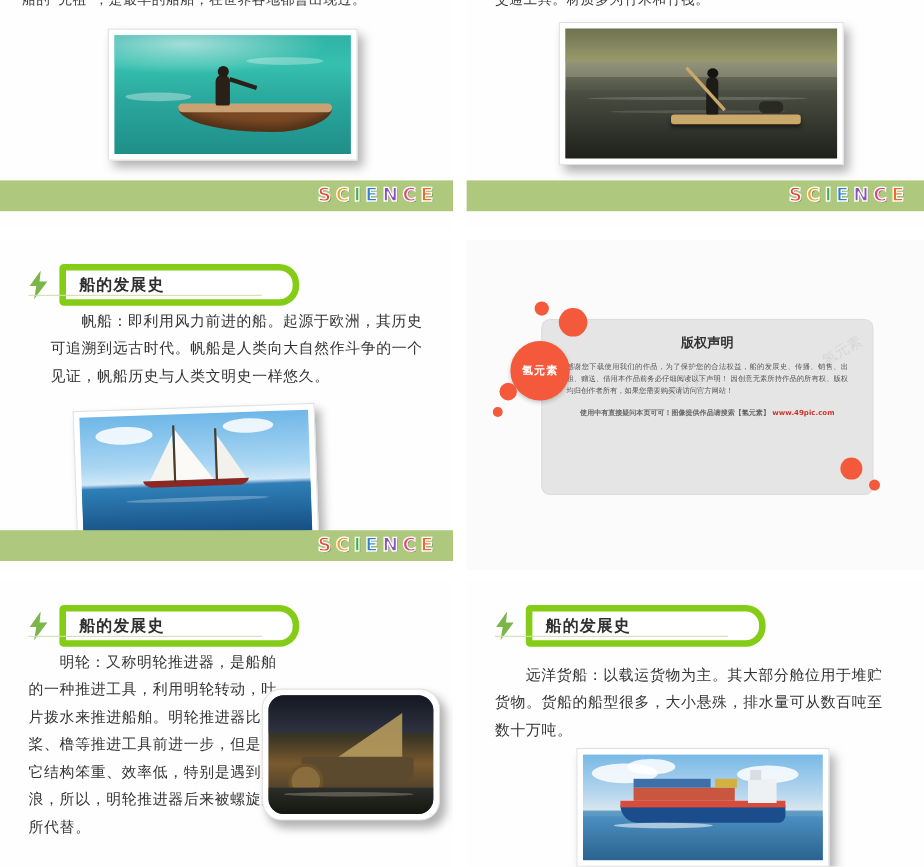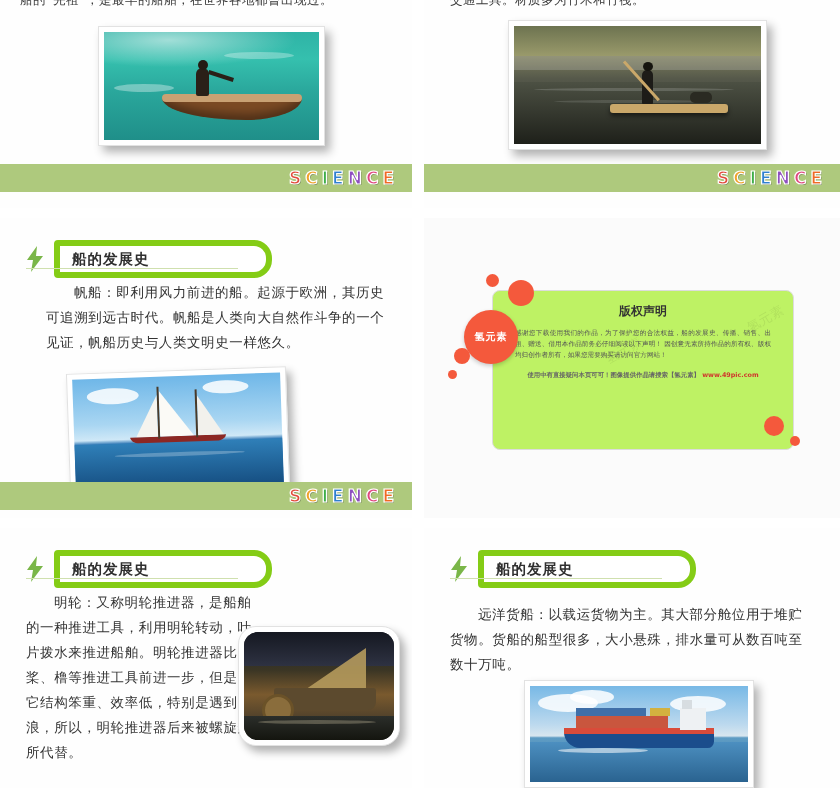--- a/index.html
+++ b/index.html
@@ -33,21 +33,21 @@
   .hdr{position:absolute;left:26px;top:22px;display:flex;align-items:center;}
   .bolt{width:18px;height:26px;margin-right:10px;}
   .tagbox{position:relative;border:6px solid #84cc16;border-radius:4px 18px 18px 4px;
      height:26px;min-width:168px;display:flex;align-items:center;padding:0 26px 0 12px;background:#fff;}
   .tagbox .title{font-size:14.5px;color:#2f2f2f;font-weight:bold;letter-spacing:1px;}
   .tagline{position:absolute;left:26px;height:1px;background:#cfe0ae;}
 
   .para{position:absolute;color:#333;font-size:13.5px;line-height:25px;text-indent:28px;letter-spacing:.6px;}
 
   
-  .copybox{position:absolute;border:1px solid #dcdcdc;border-radius:8px;background:#bef264;}
+  .copybox{position:absolute;border:1px solid #dcdcdc;border-radius:8px;background:#e5e5e5;}
   .copytitle{text-align:center;font-size:12px;font-weight:bold;color:#333;margin-top:12px;}
   .copytext{font-size:6.6px;color:#555;line-height:11px;padding:8px 22px 0 22px;text-align:justify;}
   .copyfoot{font-size:6.4px;color:#666;text-align:center;margin-top:10px;font-weight:bold;}
   .copyfoot b{color:#d0342c;}
   .bubble{position:absolute;border-radius:50%;background:#f4593c;}
   .bubble-main{width:54px;height:54px;display:flex;align-items:center;justify-content:center;
      color:#fff;font-size:10px;font-weight:bold;letter-spacing:1px;box-shadow:0 2px 4px rgba(0,0,0,.2);}
   .wm{position:absolute;color:rgba(0,0,0,.07);font-size:13px;transform:rotate(-30deg);white-space:nowrap;}
 
   

